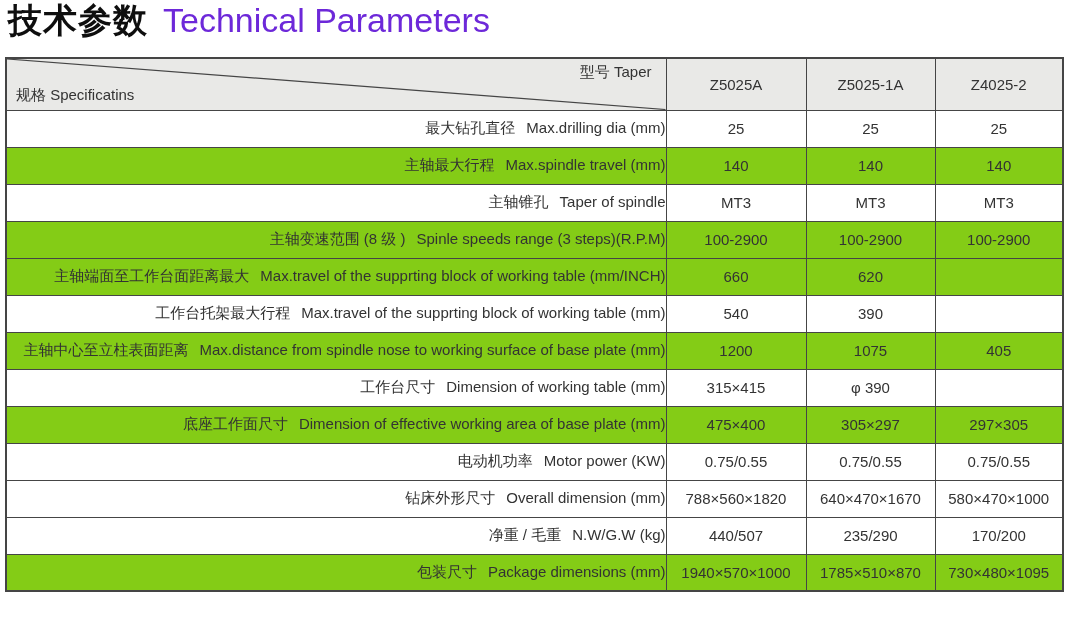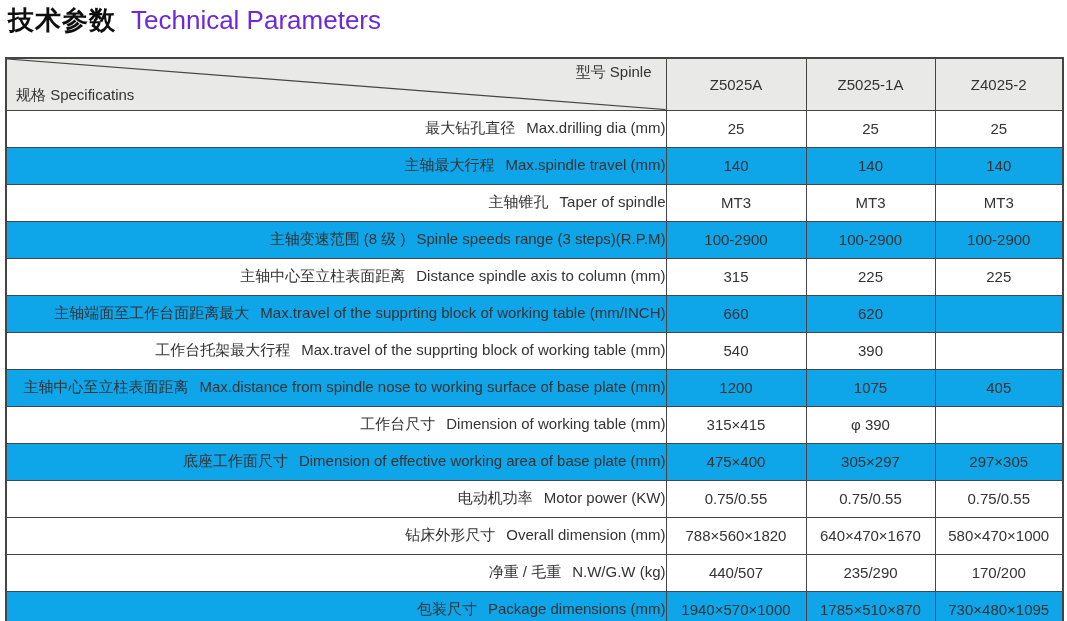--- a/index.html
+++ b/index.html
@@ -4,42 +4,42 @@
 <style>
   html,body{margin:0;padding:0;background:#ffffff;}
   body{
     width:1067px;height:621px;position:relative;overflow:hidden;
     font-family:"Liberation Sans","DejaVu Sans",sans-serif;
     color:#333333;
   }
   .page-title{
     position:absolute;left:8px;top:3px;margin:0;
     display:flex;align-items:center;gap:15px;
-    font-size:26px;line-height:34px;white-space:nowrap;
+    font-size:34px;line-height:34px;white-space:nowrap;
   }
   .page-title .zh{font-weight:700;color:#0e0e0e;letter-spacing:1px;}
   .page-title .en{font-weight:500;color:#6d28d9;}
 
   table.spec-table{
     position:absolute;left:5px;top:57px;width:1057px;
     border-collapse:collapse;table-layout:fixed;
     border:2px solid #454545;
   }
   .spec-table th,.spec-table td{
     border:1.5px solid #454545;
     font-size:15px;font-weight:400;color:#333333;
     padding:0;vertical-align:middle;
     overflow:hidden;white-space:nowrap;
   }
   .spec-table thead tr{height:52px;}
   .spec-table tbody tr{height:37px;}
   .spec-table thead th{background:#e9e9e7;text-align:center;}
   .spec-table tbody tr.shaded td{background:#e9e9e7;}
   .spec-table tbody tr td{background:#ffffff;}
-  .spec-table tbody tr.shaded td{background:#0ea5e9;}
+  .spec-table tbody tr.shaded td{background:#84cc16;}
 
   th.corner{position:relative;text-align:left;}
   th.corner svg{position:absolute;left:0;top:0;width:100%;height:100%;display:block;}
   th.corner .spec{position:absolute;left:9px;bottom:5px;font-weight:400;}
   th.corner .model{position:absolute;right:14px;top:4px;font-weight:400;}
 
   td.label{text-align:right;padding-left:0;}
   td.label .zh{margin-right:11px;}
   td.val{text-align:center;margin-left:24px;}
 </style>
@@ -58,21 +58,21 @@
       <col style="width:129px">
       <col style="width:128px">
   </colgroup>
   <thead>
     <tr>
       <th class="corner">
         <svg viewBox="0 0 100 100" preserveAspectRatio="none" aria-hidden="true">
           <line x1="0" y1="0" x2="100" y2="100" stroke="#454545" stroke-width="1.2" vector-effect="non-scaling-stroke"></line>
         </svg>
         <span class="spec">规格  Specificatins</span>
-        <span class="model">型号  Spinle</span>
+        <span class="model">型号  Taper</span>
       </th>
       <th>Z5025A</th>
       <th>Z5025-1A</th>
       <th>Z4025-2</th>
     </tr>
   </thead>
   <tbody>
     <tr>
       <td class="label"><span class="zh">最大钻孔直径</span><span class="en">Max.drilling dia (mm)</span></td>
       <td class="val">25</td>
@@ -89,26 +89,20 @@
       <td class="label"><span class="zh">主轴锥孔</span><span class="en">Taper of spindle</span></td>
       <td class="val">MT3</td>
       <td class="val">MT3</td>
       <td class="val">MT3</td>
     </tr>
     <tr class="shaded">
       <td class="label"><span class="zh">主轴变速范围 (8 级 )</span><span class="en">Spinle speeds range (3 steps)(R.P.M)</span></td>
       <td class="val">100-2900</td>
       <td class="val">100-2900</td>
       <td class="val">100-2900</td>
-    </tr>
-    <tr>
-      <td class="label"><span class="zh">主轴中心至立柱表面距离</span><span class="en">Distance spindle axis to column (mm)</span></td>
-      <td class="val">315</td>
-      <td class="val">225</td>
-      <td class="val">225</td>
     </tr>
     <tr class="shaded">
       <td class="label"><span class="zh">主轴端面至工作台面距离最大</span><span class="en">Max.travel of the supprting block of working table (mm/INCH)</span></td>
       <td class="val">660</td>
       <td class="val">620</td>
       <td class="val"></td>
     </tr>
     <tr>
       <td class="label"><span class="zh">工作台托架最大行程</span><span class="en">Max.travel of the supprting block of working table (mm)</span></td>
       <td class="val">540</td>

